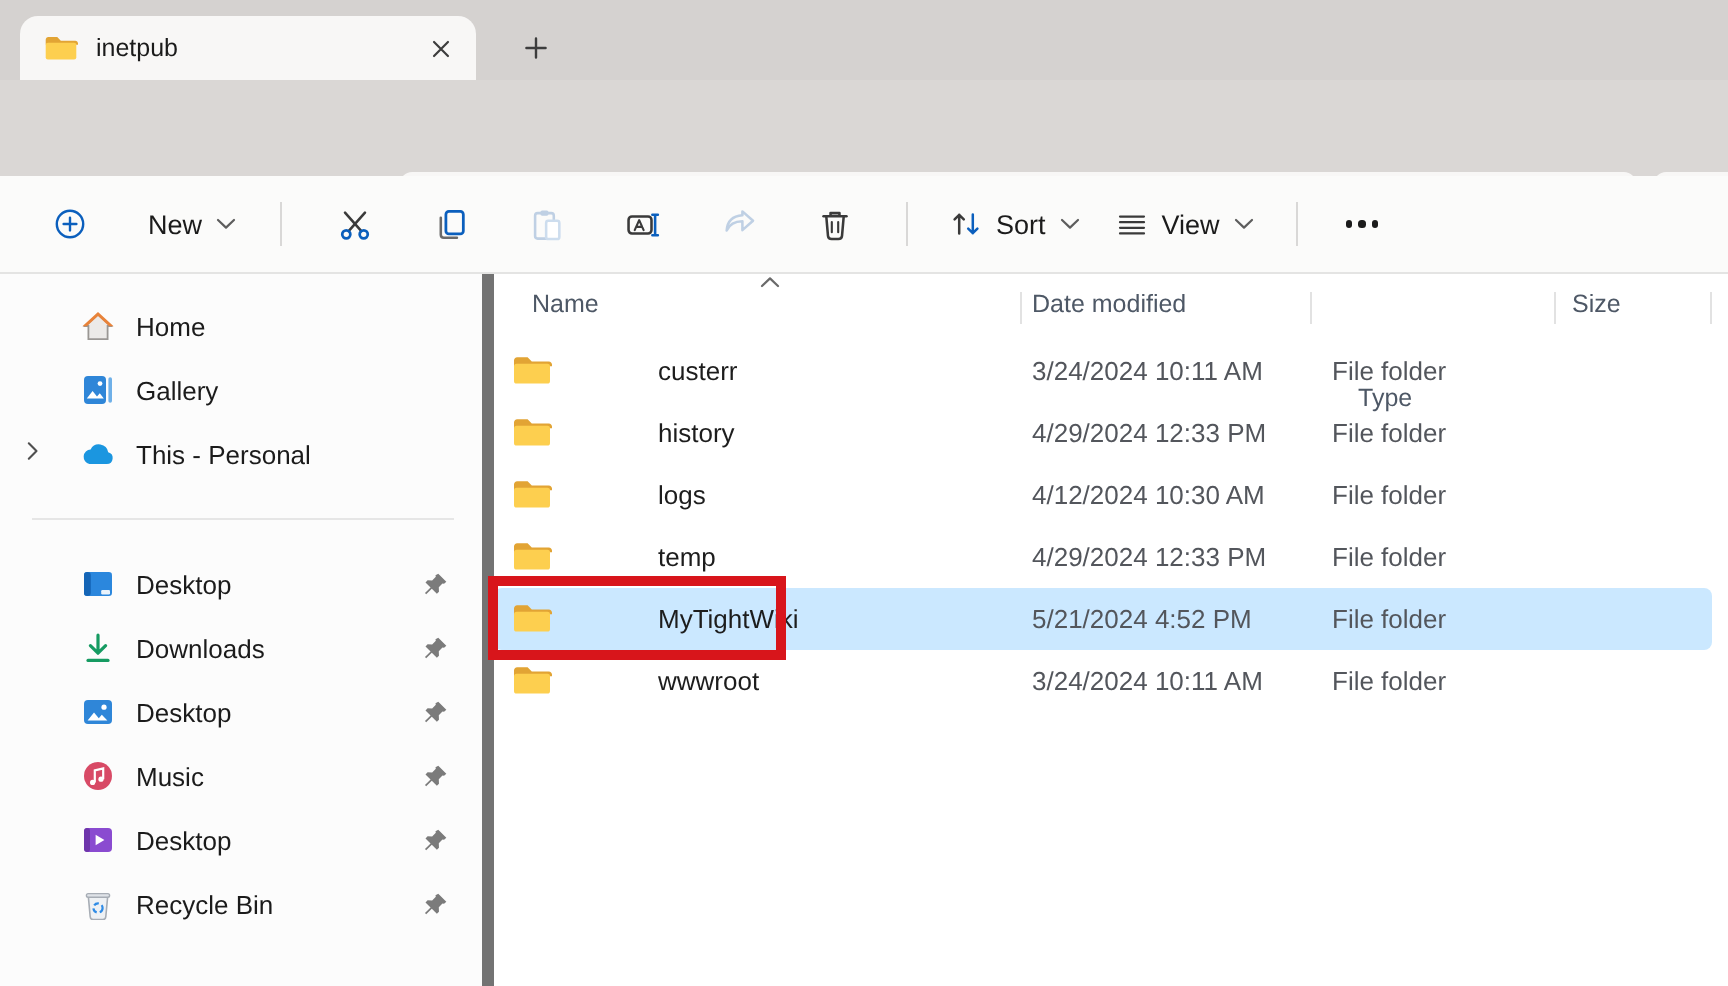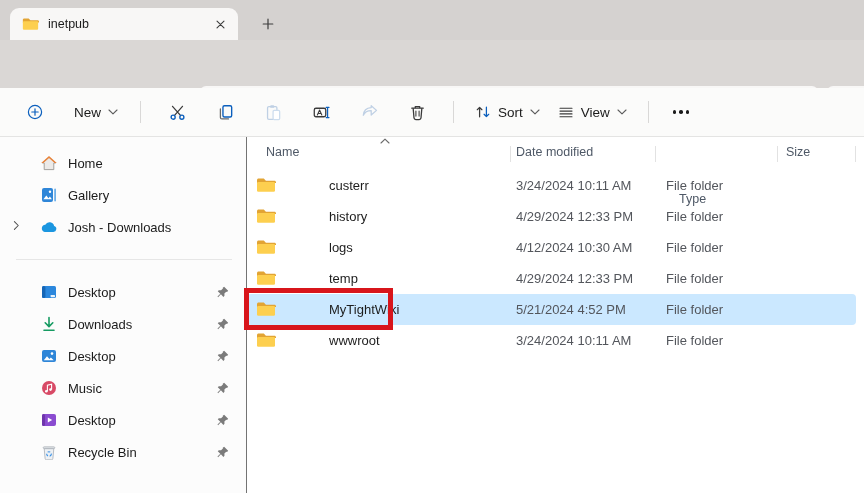--- a/index.html
+++ b/index.html
@@ -43,21 +43,21 @@
   .tb-new-label { font-size:13.5px; color:#1b1b1b;margin-left:24px; }
   .tb-divider { width:1px; height:22px; background:#d9d8d7; margin:0 12px; }
   .tb-icon-btn { width:40px; height:34px; margin:0 4px; display:flex; align-items:center; justify-content:center; border-radius:4px; }
   .tb-group { display:flex; align-items:center; gap:7px; height:32px; padding:0 9px; border-radius:4px; }
   .tb-group-label { font-size:13.5px; color:#1b1b1b; }
   .tb-more { display:flex; gap:3px; align-items:center; padding:0 12px; height:32px; border-radius:4px; }
   .tb-more i { width:3.5px; height:3.5px; border-radius:50%; background:#1b1b1b; }
   
   .sidebar {
     position:absolute; left:0; top:137px; bottom:0; width:247px;
-    background:#fcfcfc; border-right:1px solid #737373; padding-top:10px;
+    background:#fcfcfc; border-right:6px solid #737373; padding-top:10px;
   }
   .side-item { position:relative; height:32px; display:flex; align-items:center; padding-left:40px; }
   .side-item .expander { position:absolute; left:13px; top:9px; }
   .side-icon { width:18px; height:18px; display:flex; align-items:center; justify-content:center; margin-right:10px; flex:0 0 18px; }
   .side-label { font-size:13px; color:#1b1b1b; white-space:nowrap; }
   .side-pin { position:absolute; right:16px; top:9px; }
   .side-divider { height:1px; background:#e6e6e6; margin:16px 14px 16px 16px; }
   
   .filelist { position:absolute; left:247px; top:137px; right:0; bottom:0; background:#fff; }
   .fl-header { position:relative; height:33px; }
@@ -410,21 +410,21 @@
       <span class="expander">
           <svg width="7" height="11">
             <use href="#sym-crumb-chev"></use>
           </svg>
         </span>
       <span class="side-icon">
           <svg width="18" height="12">
             <use href="#sym-onedrive"></use>
           </svg>
         </span>
-      <span class="side-label">Josh - Downloads</span>
+      <span class="side-label">This - Personal</span>
     </div>
 
     <div class="side-divider"></div>
 
     <div class="side-item">
       <span class="side-icon">
           <svg width="16" height="14">
             <use href="#sym-desktop"></use>
           </svg>
         </span>

